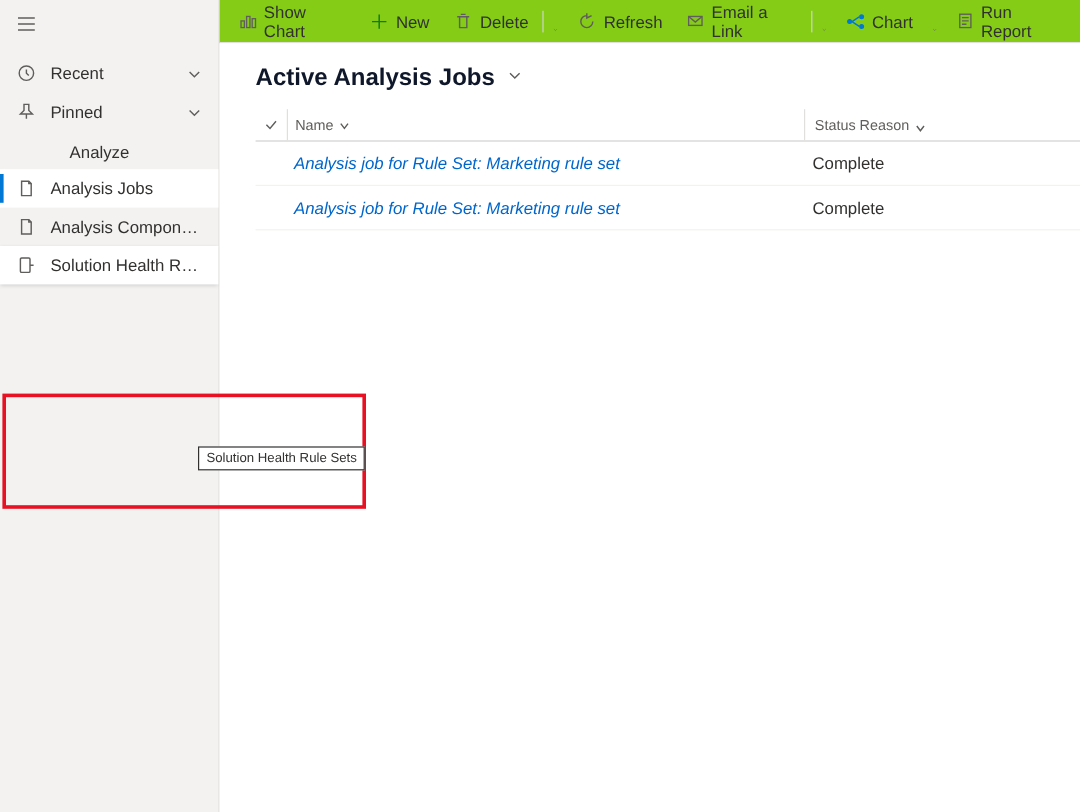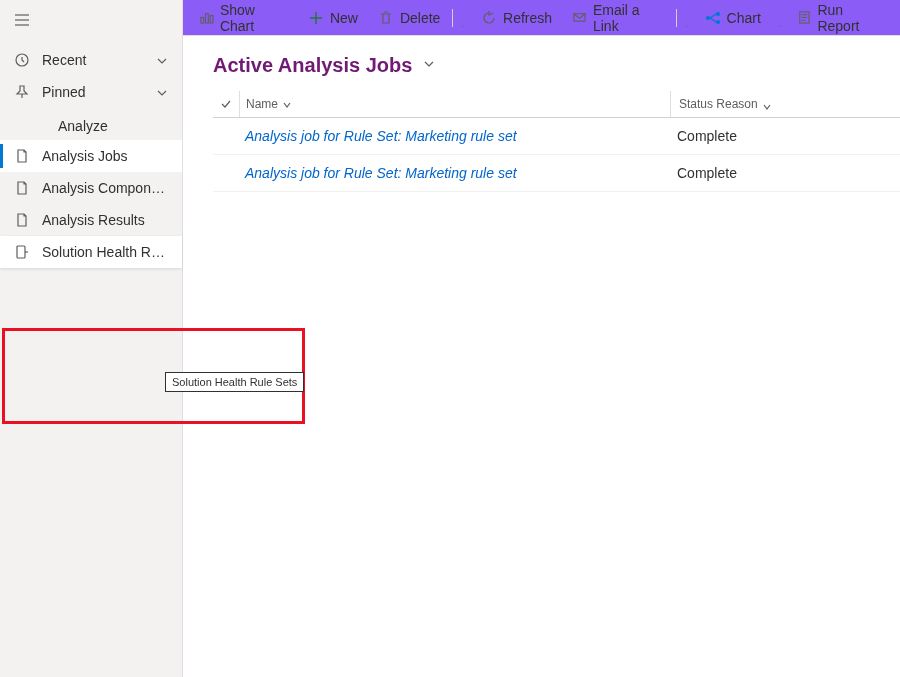--- a/index.html
+++ b/index.html
@@ -25,36 +25,36 @@
   }
   .nav-item.hovered { background: #fff; box-shadow: 0 1px 3px rgba(0,0,0,0.12); }
 
   .nav-section-title {
     padding: 10px 14px 6px 14px; font-size: 14px; font-weight: 400; color: #323130; margin-left: 44px;
   }
 
   .cmdbar {
     position: absolute; left: 183px; right: 0; top: 0; height: 36px;
     display: flex; align-items: center; padding: 0 6px;
-    border-bottom: 1px solid #e1dfdd; background: #8b5cf6; justify-content: flex-end;
+    border-bottom: 1px solid #e1dfdd; background: #84cc16; justify-content: flex-end;
   }
   .cmd-btn {
     display: flex; align-items: center; padding: 4px 8px; margin: 0 2px;
     font-size: 14px; color: #323130; cursor: pointer; border-radius: 2px;
   }
   .cmd-icon { width: 16px; height: 16px; margin-right: 6px; }
   .cmd-sep { width: 1px; height: 18px; background: #d1d1d1; margin: 0 2px; }
   .cmd-chev { width: 16px; height: 16px; padding: 4px 6px; cursor: pointer; }
 
   .main {
     position: absolute; left: 183px; right: 0; top: 36px; bottom: 0;
     background: #fff; padding: 18px 0 0 30px;
   }
   .page-title-row { display: flex; align-items: center; margin-bottom: 14px; padding-left: 0; }
-  .page-title { font-size: 20px; font-weight: 600; color: #701a75; margin-right: 10px; }
+  .page-title { font-size: 20px; font-weight: 600; color: #0f172a; margin-right: 10px; }
 
   .grid { width: 100%; }
   .grid-header {
     display: flex; align-items: center; border-bottom: 1px solid #d1d1d1;
     padding: 6px 0; font-size: 12px; color: #605e5c;
   }
   .grid-check-col { width: 26px; display: flex; justify-content: center; }
   .grid-name-col { width: 430px; padding-left: 6px; display: flex; align-items: center; }
   .grid-sep { width: 1px; align-self: stretch; background: #e1dfdd; margin: -6px 0; }
   .grid-status-col { width: 180px; padding-left: 8px; display: flex; align-items: flex-end; }
@@ -120,27 +120,20 @@
           <path d="M10 2 V4 H12"></path>
         </svg></span>
     <span class="nav-label">Analysis Jobs</span>
   </div>
   <div class="nav-item">
     <span class="nav-icon"><svg viewBox="0 0 16 16">
           <path d="M4 2 H10 L12 4 V14 H4 Z"></path>
           <path d="M10 2 V4 H12"></path>
         </svg></span>
     <span class="nav-label">Analysis Components</span>
-  </div>
-  <div class="nav-item">
-    <span class="nav-icon"><svg viewBox="0 0 16 16">
-          <path d="M4 2 H10 L12 4 V14 H4 Z"></path>
-          <path d="M10 2 V4 H12"></path>
-        </svg></span>
-    <span class="nav-label">Analysis Results</span>
   </div>
 
   <div class="nav-item hovered">
     <span class="nav-icon"><svg viewBox="0 0 16 16">
           <rect x="3" y="2" width="8" height="12" rx="1"></rect>
           <path d="M11 8 L14 8"></path>
         </svg></span>
     <span class="nav-label">Solution Health Rule ...</span>
   </div>
 </div>

